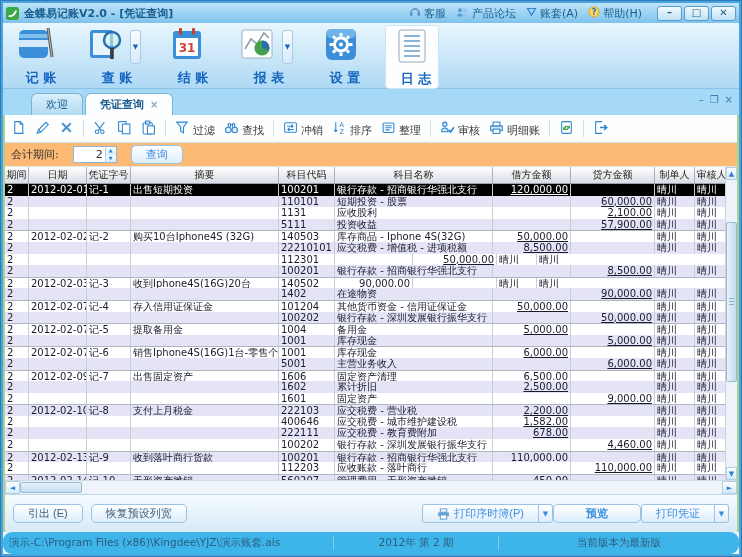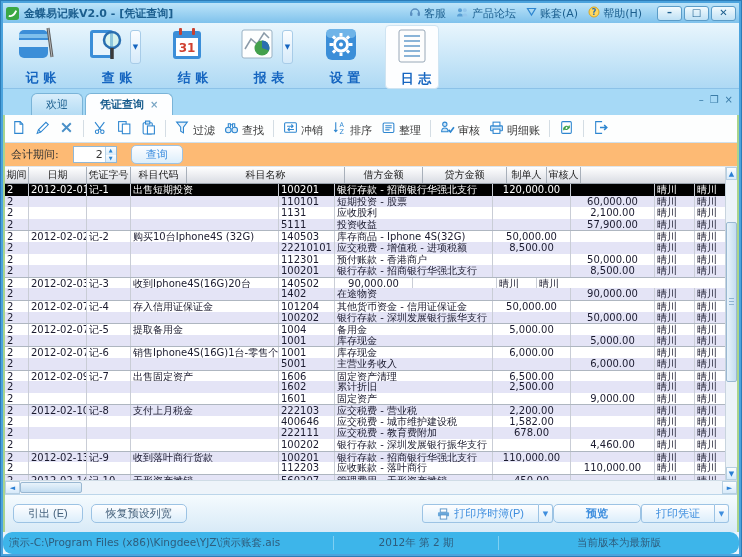--- a/index.html
+++ b/index.html
@@ -73,21 +73,21 @@
   .ghead .hc { font-size:10px; color:#222; text-align:center; line-height:16px;
     border-right:1px solid #a8b0ba; overflow:hidden; white-space:nowrap; }
   .gbody { width:724px; height:296px; overflow:hidden; }
   .grow { display:flex; width:724px; height:11.6px; background:#fff; }
   .grow.alt { background:#e4e4f6; }
   .grow.grp { border-top:1px solid #aeb6c0; }
   .grow.sel { background:#000; color:#fff; }
   .gc { font-size:10px; color:#1a1a2e; padding:0 2px; line-height:11px;
     border-right:1px solid #c9cdd6; white-space:nowrap; overflow:hidden; }
   .grow.sel .gc { color:#fff; }
-  .gc.num { text-align:center; }
+  .gc.num { text-align:right;text-decoration:underline; }
   .c0{width:24px}.c1{width:58px}.c2{width:44px}.c3{width:148px}.c4{width:56px}
   .c5{width:158px}.c6{width:78px}.c7{width:84px}.c8{width:40px}.c9{width:34px;border-right:none}
 
   
   .vscroll { position:absolute; right:0; top:0; width:12px; height:313px; background:#edf3f9;
     border-left:1px solid #c8d4de; display:flex; flex-direction:column; }
   .varrow { height:13px; font-size:7px; text-align:center; line-height:13px; color:#2a7fd4;
     background:linear-gradient(#fdfeff,#d7eafa); border:1px solid #b6cfe2; }
   .vtrack { flex:1; position:relative; }
   .vthumb { position:absolute; left:0; right:0; top:42px; height:160px;
@@ -394,20 +394,21 @@
         </span>
       </div>
       <button class="btn">查询</button>
     </div>
 
     <div class="grid">
       <div class="ghead">
           <div class="hc c0">期间</div>
           <div class="hc c1">日期</div>
           <div class="hc c2">凭证字号</div>
+          <div class="hc c3">摘要</div>
           <div class="hc c4">科目代码</div>
           <div class="hc c5">科目名称</div>
           <div class="hc c6">借方金额</div>
           <div class="hc c7">贷方金额</div>
           <div class="hc c8">制单人</div>
           <div class="hc c9">审核人</div>
         </div>
       <div class="gbody">
           <div class="grow sel">
             <div class="gc c0">2</div>
@@ -480,21 +481,20 @@
             <div class="gc c7 num"></div>
             <div class="gc c8">晴川</div>
             <div class="gc c9">晴川</div>
           </div>
           <div class="grow">
             <div class="gc c0">2</div>
             <div class="gc c1"></div>
             <div class="gc c2"></div>
             <div class="gc c3"></div>
             <div class="gc c4">112301</div>
-            <div class="gc c5">预付账款 - 香港商户</div>
             <div class="gc c6 num"></div>
             <div class="gc c7 num">50,000.00</div>
             <div class="gc c8">晴川</div>
             <div class="gc c9">晴川</div>
           </div>
           <div class="grow alt">
             <div class="gc c0">2</div>
             <div class="gc c1"></div>
             <div class="gc c2"></div>
             <div class="gc c3"></div>

